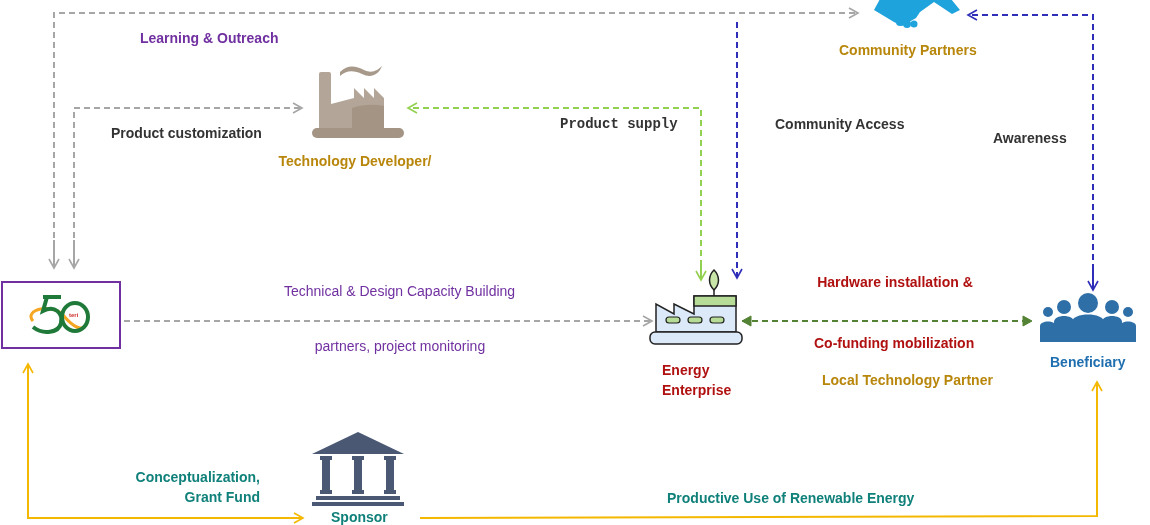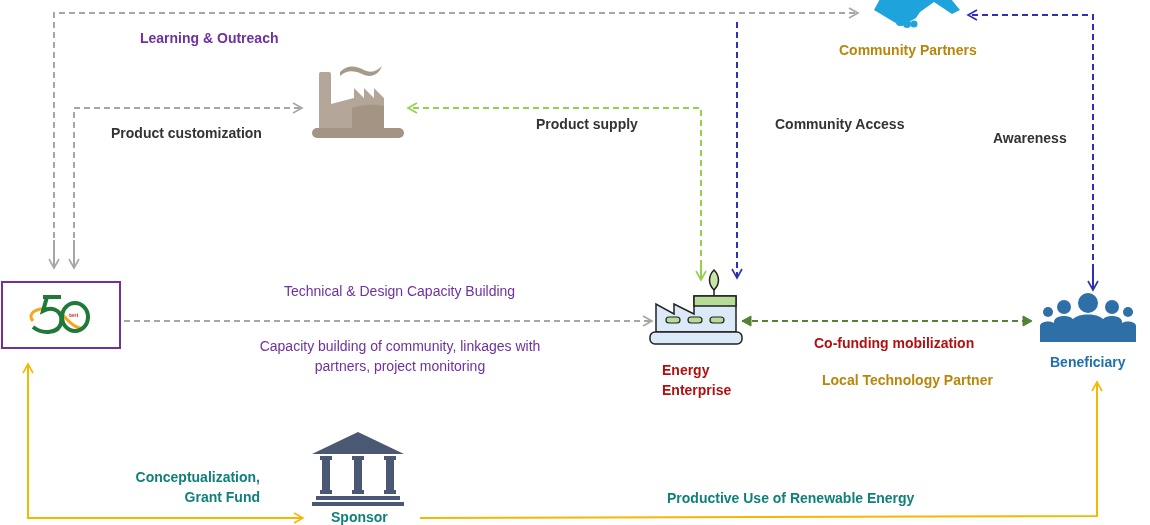--- a/index.html
+++ b/index.html
@@ -124,41 +124,42 @@
   <svg width="116" height="64" viewBox="0 0 116 64" style="position:absolute;left:0;top:0;">
     <path d="M30,38 C20,26 50,20 60,32 C70,44 80,50 84,40" fill="none" stroke="#f5a623" stroke-width="3"></path>
     <path d="M40,14 L58,14 M44,14 L40,28 C52,22 60,30 58,40 C56,50 40,52 30,44" fill="none" stroke="#1f7a3a" stroke-width="4"></path>
     <ellipse cx="72" cy="34" rx="13" ry="14" fill="none" stroke="#1f7a3a" stroke-width="4"></ellipse>
     <text x="66" y="34" font-size="6" font-weight="bold" fill="#d0302a" font-family="Liberation Sans, sans-serif">teri</text>
   </svg>
 </div>
 
 <div class="lbl gold" style="left:839px;top:40px;">Community Partners</div>
 <div class="lbl gold center" style="left:255px;top:151px;width:200px;">
+  <div>Technology Developer/</div>
 </div>
 <div class="lbl red" style="left:662px;top:360px;">
   <div>Energy</div>
   <div>Enterprise</div>
 </div>
 <div class="lbl blue" style="left:1050px;top:352px;">Beneficiary</div>
 <div class="lbl teal" style="left:331px;top:507px;">Sponsor</div>
 
 <div class="lbl purple" style="left:105px;top:28px;">Learning &amp; Outreach</div>
 <div class="lbl dark" style="left:111px;top:123px;">Product customization</div>
-<div class="lbl dark" style="left:536px;top:114px;">Product supply</div>
+<div class="lbl dark" style="left:560px;top:114px;font-family:Liberation Mono, monospace;">Product supply</div>
 <div class="lbl dark" style="left:775px;top:114px;">Community Access</div>
 <div class="lbl dark" style="left:993px;top:128px;">Awareness</div>
 
 <div class="lbl purple normal" style="left:249px;top:281px;">Technical &amp; Design Capacity Building</div>
 <div class="lbl purple normal center" style="left:180px;top:336px;width:370px;">
-  <div>Capacity building of community, linkages with</div>
   <div>partners, project monitoring</div>
 </div>
 
 <div class="lbl red center" style="left:790px;top:272px;width:210px;">
+  <div>Hardware installation &amp;</div>
 </div>
 <div class="lbl red" style="left:814px;top:333px;">Co-funding mobilization</div>
 <div class="lbl gold" style="left:822px;top:370px;">Local Technology Partner</div>
 
 <div class="lbl teal center" style="left:80px;top:467px;width:180px;text-align:right;">
   <div>Conceptualization,</div>
   <div>Grant Fund</div>
 </div>
 <div class="lbl teal" style="left:667px;top:488px;">Productive Use of Renewable Energy</div>
 

